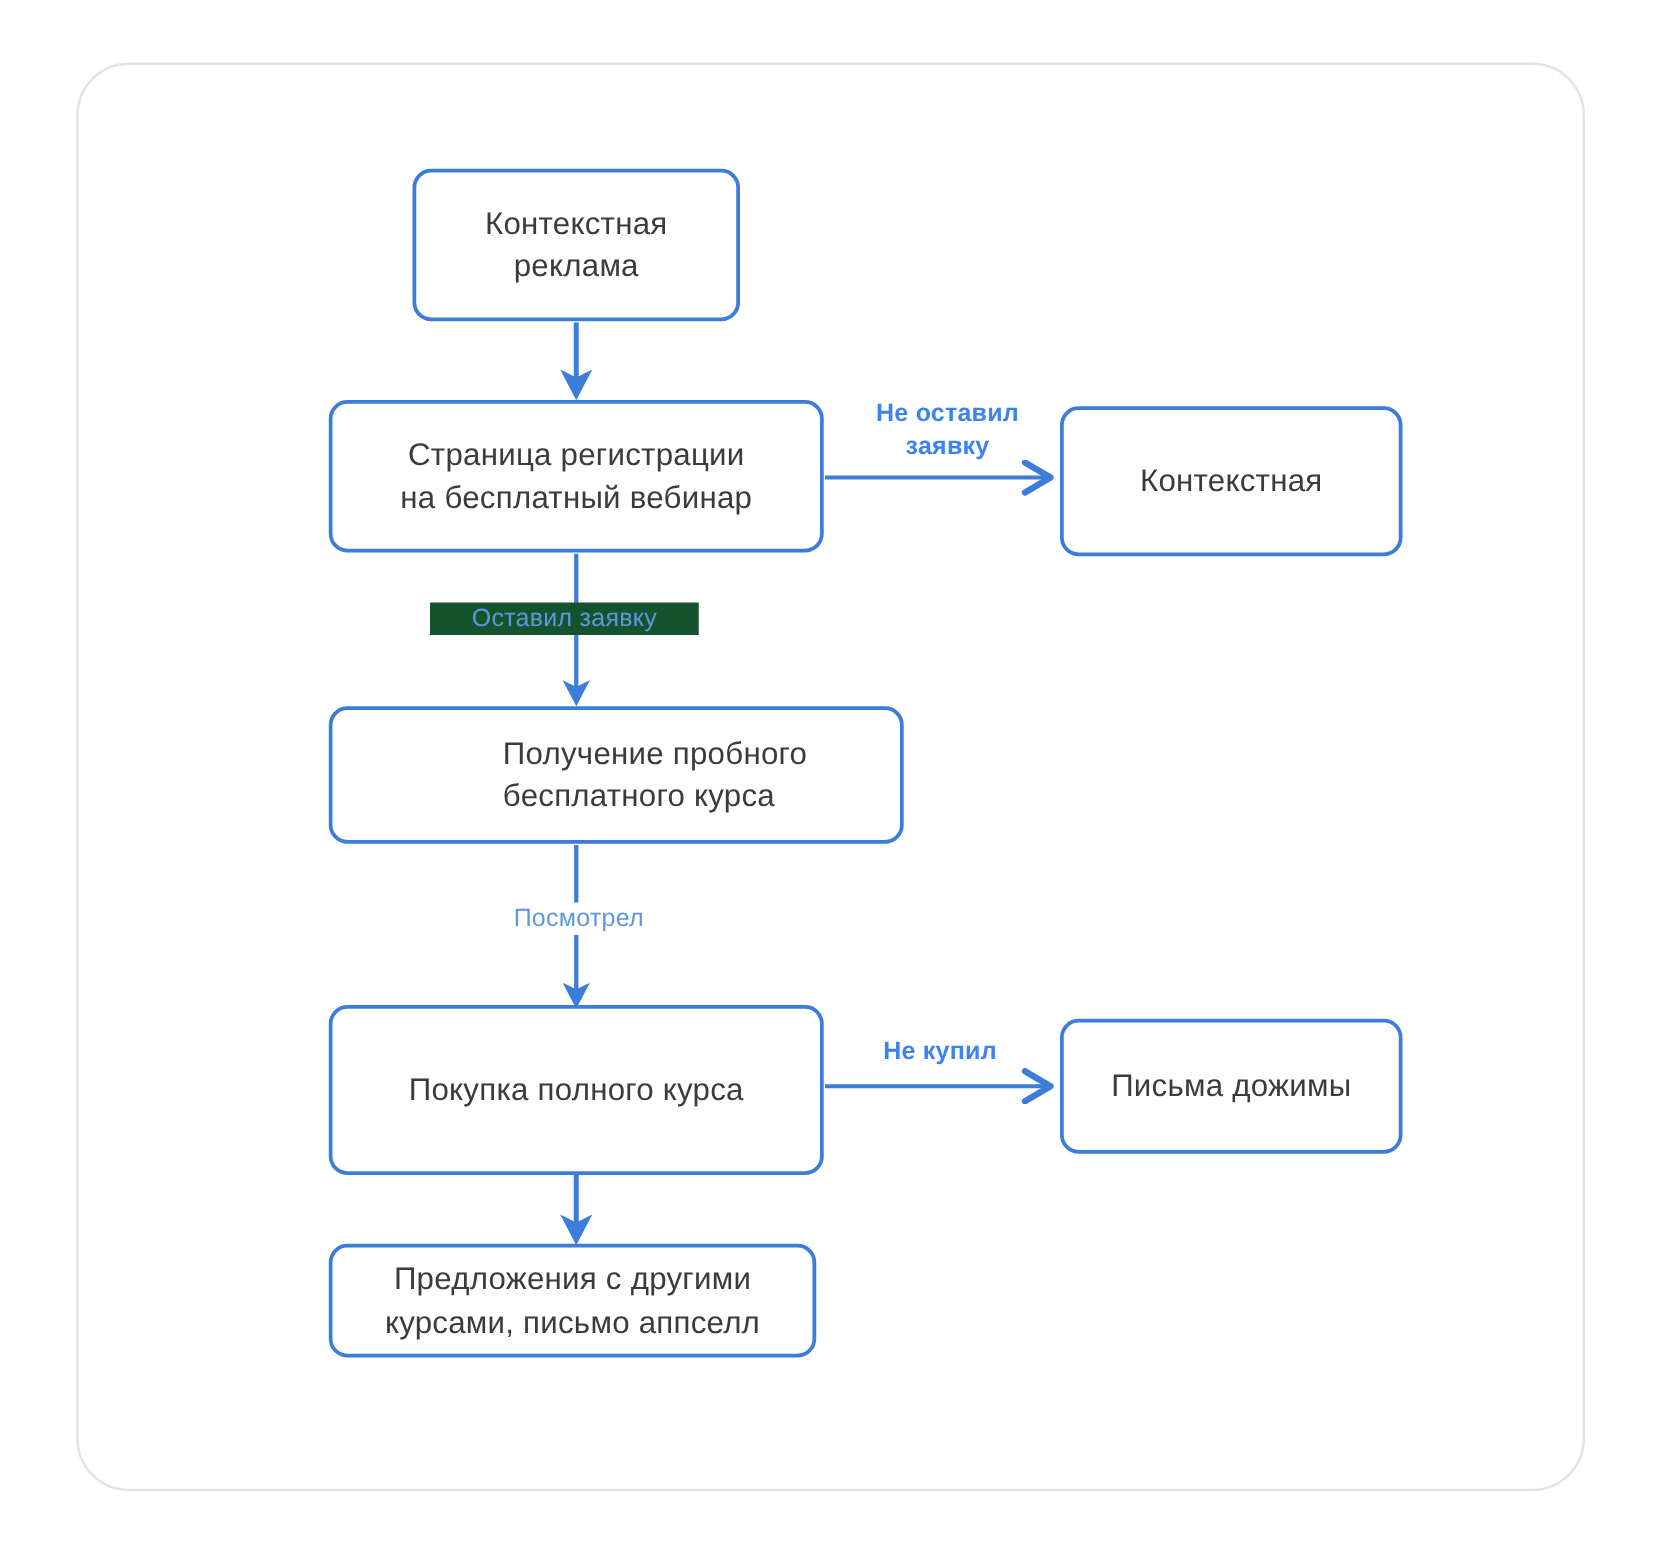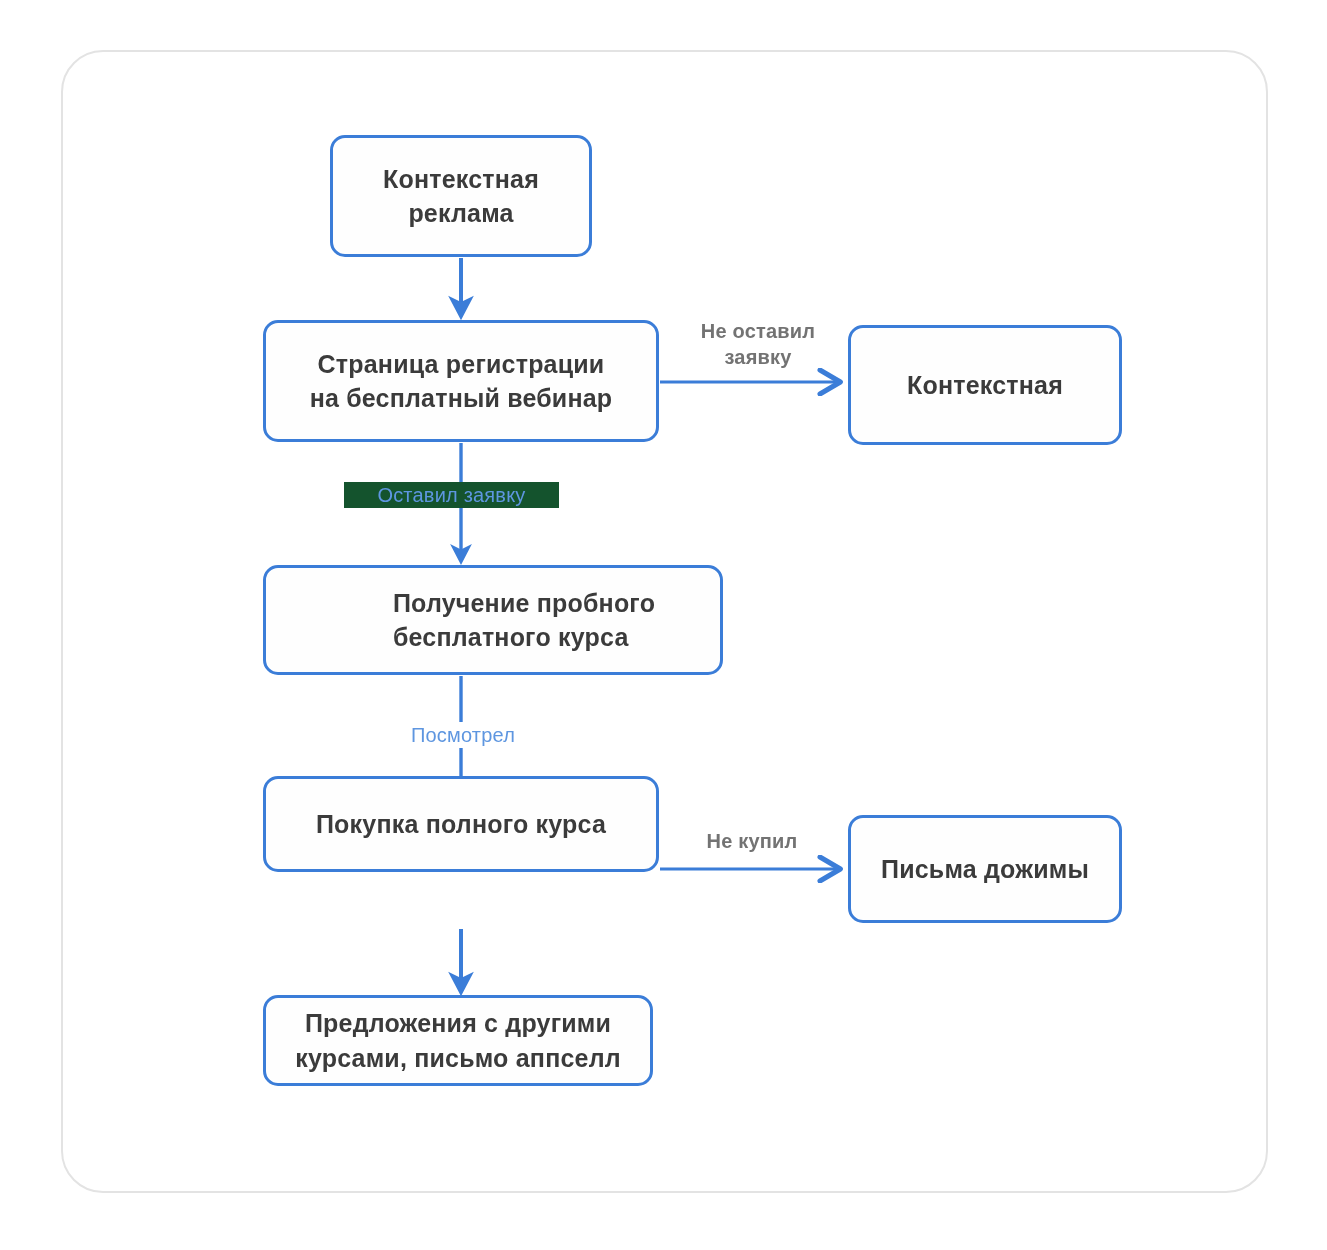--- a/index.html
+++ b/index.html
@@ -57,40 +57,39 @@
     font-size: 25px;
     line-height: 1.38;
     text-align: center;
     letter-spacing: 0.2px;
   }
 
   .node-text {
     display: block;
     white-space: pre-line;
     padding: 0 10px;
-    font-weight: bold;
   }
 
   
   #node-ads        { left: 330px;  top: 135px;  width: 262px; height: 122px; }
   #node-reg        { left: 263px;  top: 320px;  width: 396px; height: 122px; }
   #node-retarget   { left: 848px;  top: 325px;  width: 274px; height: 120px; }
   #node-trial      { left: 263px;  top: 565px;  width: 460px; height: 110px; }
-  #node-buy        { left: 263px;  top: 776px;  width: 396px; height: 96px; }
+  #node-buy        { left: 263px;  top: 804px;  width: 396px; height: 136px; }
   #node-nurture    { left: 848px;  top: 815px;  width: 274px; height: 108px; }
   #node-offers     { left: 263px;  top: 995px;  width: 390px; height: 91px; }
 
   
   #node-trial .node-text { text-align: left; padding-left: 72px; }
   #node-offers .node-text { text-align: center; }
 
   
   .edge-label {
     position: absolute;
-    color: #737373;
+    color: #3b82f6;
     font-size: 20px;
     font-weight: bold;
     line-height: 1.3;
     text-align: center;
     white-space: pre-line;
     letter-spacing: 0.2px;
   }
   .edge-label.plain {
     font-weight: normal;
     color: #5e96e0;

